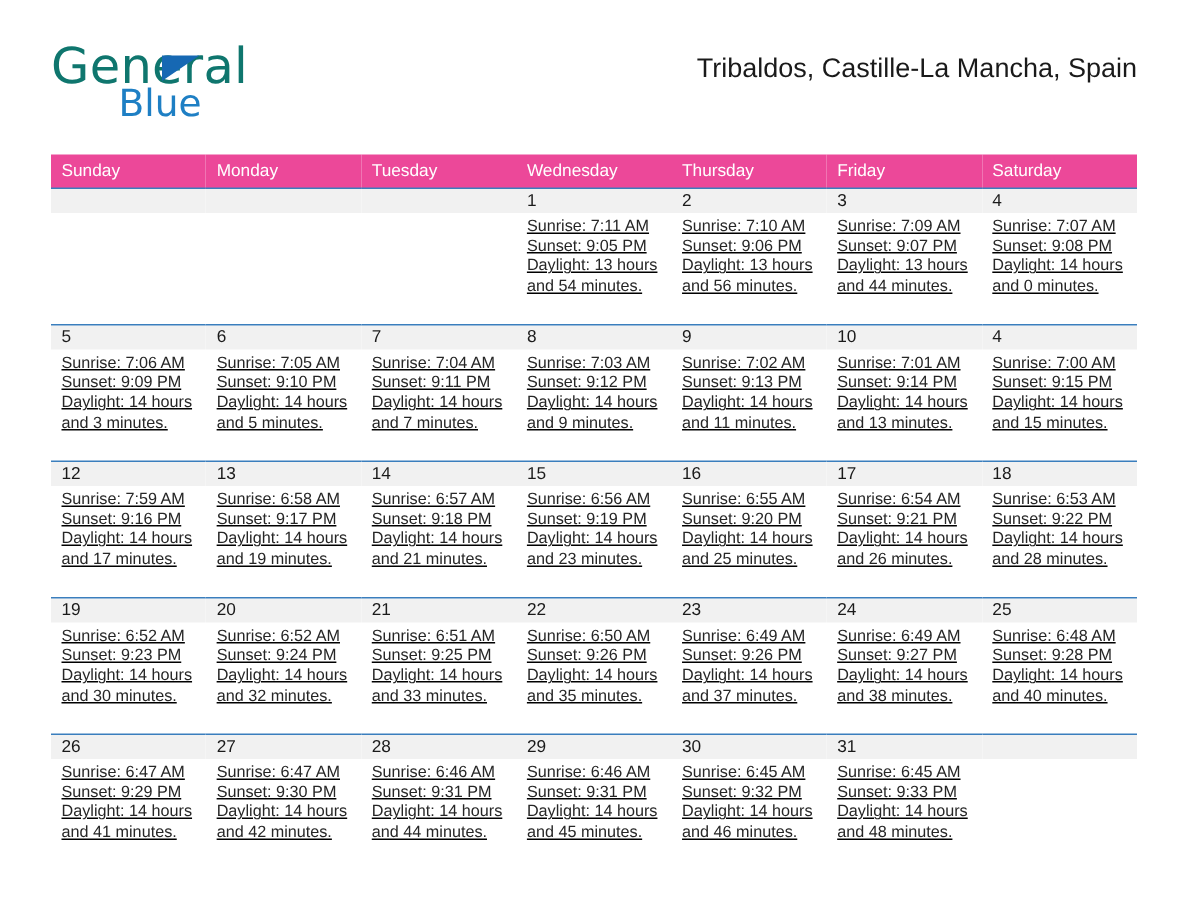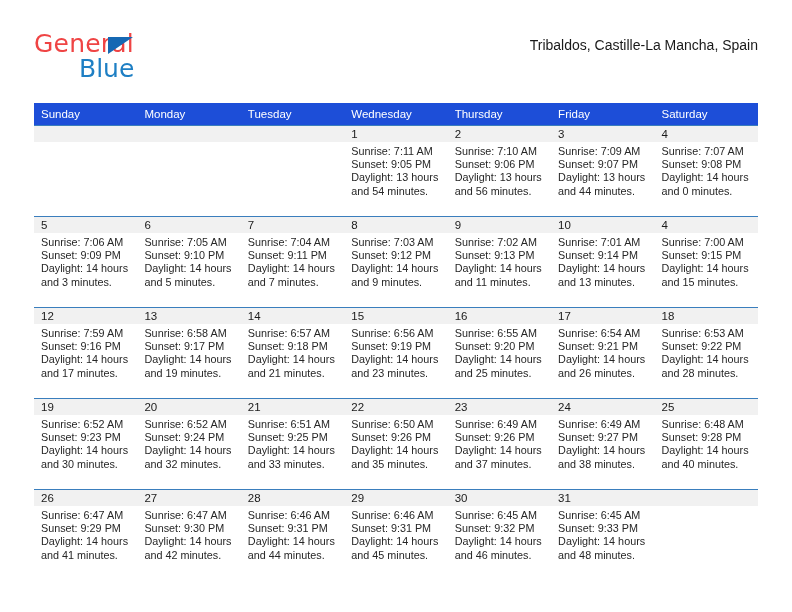--- a/index.html
+++ b/index.html
@@ -33,23 +33,23 @@
     position: absolute;
     left: 0;
     top: 0;
     width: 200px;
     height: 60px;
   }
   .logo-general {
     position: absolute;
     left: 0;
     top: 0;
-    font-size: 25px;
+    font-size: 33px;
     letter-spacing: 0.2px;
-    color: #ef4444;
+    color: #0f766e;
     font-family: "DejaVu Sans", sans-serif;
     font-weight: 400;
     line-height: 28px;
     text-align: right;
   }
   .logo-tri {
     position: absolute;
     left: 74px;
     top: 7px;
     width: 0;
@@ -75,37 +75,37 @@
   }
   .cal-title {
     font-size: 27px;
     color: #1a1a1a;
     line-height: 32px;
     font-weight: 400;
     white-space: nowrap;
   }
   .cal-subtitle {
     margin-top: 6px;
-    font-size: 14px;
+    font-size: 18px;
     color: #1a1a1a;
     line-height: 18px;
     white-space: nowrap;
   }
 
   
   .calendar {
     position: absolute;
     left: 34px;
     top: 103px;
     width: 724px;
     border-collapse: collapse;
     table-layout: fixed;
   }
   .calendar th {
-    background: #1d4ed8;
+    background: #ec4899;
     color: #ffffff;
     font-size: 11.5px;
     font-weight: normal;
     text-align: left;
     padding: 5px 0 5px 7px;
     height: 11px;
     border: none;
   }
   .week-row > td {
     vertical-align: top;
@@ -122,20 +122,21 @@
     background: #f1f1f1;
     height: 16px;
     padding: 2px 0 1px 7px;
     box-sizing: border-box;
     font-size: 11.5px;
     color: #1a1a1a;
     line-height: 13px;
   }
   .cell-body {
     padding: 3px 6px 0 7px;
+    text-decoration: underline;
   }
   .cell-body div {
     font-size: 10.8px;
     line-height: 13.2px;
     color: #262626;
     white-space: nowrap;
   }
 </style>
 </head>
 <body>

